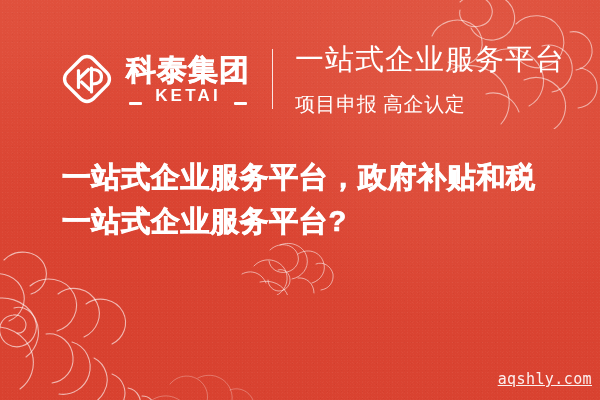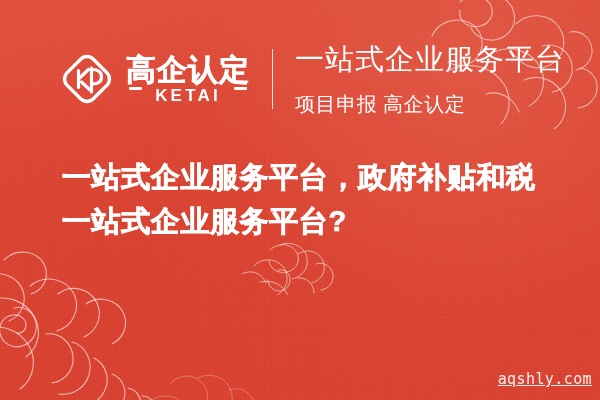--- a/index.html
+++ b/index.html
@@ -72,21 +72,21 @@
     color: #ffffff;
     font-size: 30px;
     line-height: 32px;
     font-weight: bold;
     letter-spacing: 1px;
     white-space: nowrap;
     -webkit-text-stroke: .6px #ffffff;
   }
   #logo-name-latin-row {
     display: flex;
-    align-items: flex-start;
+    align-items: flex-end;
     gap: 13px;
     margin-top: 1px;
   }
   .wm-rule {
     display: block;
     width: 13px;
     height: 3px;
     background: #ffffff;
     border-radius: 1px;
   }
@@ -228,21 +228,21 @@
 
         <path d="M20.5 20.5 L20.5 37.5" stroke="#ffffff" stroke-width="3.2" stroke-linecap="round"></path>
         <path d="M20.5 29 L30.5 19.5" stroke="#ffffff" stroke-width="3.2" stroke-linecap="round"></path>
         <path d="M23.5 32 L31.5 39.5" stroke="#ffffff" stroke-width="3.2" stroke-linecap="round"></path>
 
         <path d="M33.5 18 L33.5 42" stroke="#ffffff" stroke-width="3.2" stroke-linecap="round"></path>
         <path d="M33.5 19.5 C41 19.5 43.5 23 43.5 27 C43.5 31 41 34 34.5 34" stroke="#ffffff" stroke-width="3.2" stroke-linecap="round" fill="none"></path>
       </svg>
 
       <div id="logo-wordmark">
-        <div id="logo-name-cn">高企认定</div>
+        <div id="logo-name-cn">科泰集团</div>
         <div id="logo-name-latin-row">
           <span class="wm-rule"></span>
           <span id="logo-name-latin">KETAI</span>
           <span class="wm-rule"></span>
         </div>
       </div>
     </div>
 
     <div id="header-divider"></div>
 

